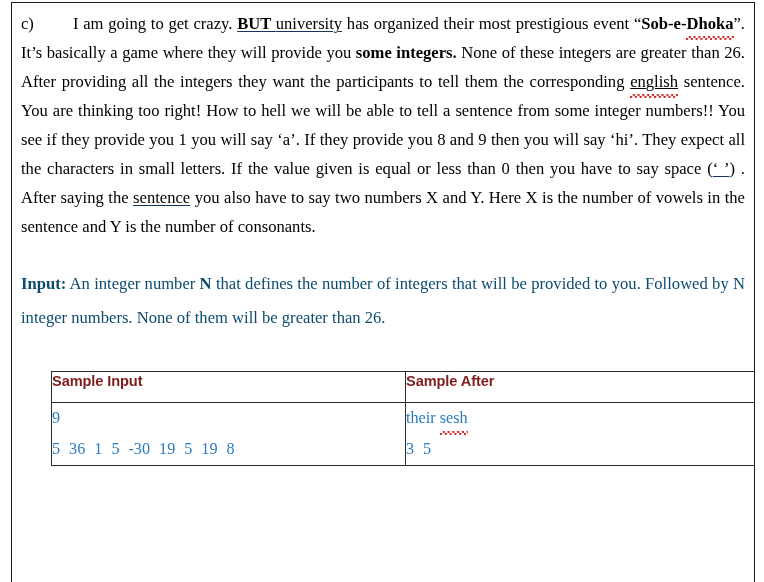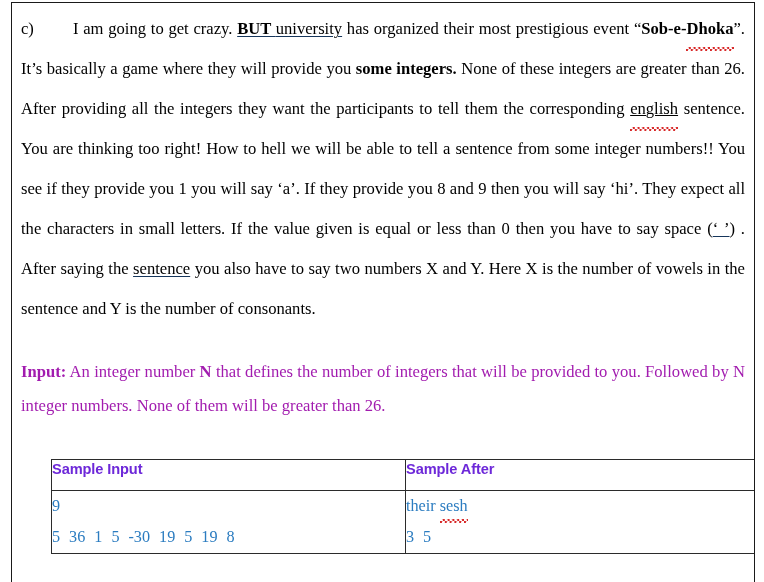--- a/index.html
+++ b/index.html
@@ -25,21 +25,21 @@
     background: #ffffff;
     overflow: hidden;
   }
 
   .content {
     padding: 6px 9px 0 9px;
   }
 
   .para {
     font-size: 16.6px;
-    line-height: 40px;
+    line-height: 29px;
     color: #000000;
     text-align: justify;
     text-justify: inter-word;
     margin: 0;
   }
 
   .first-para {
     text-indent: 0;
   }
 
@@ -81,21 +81,21 @@
     text-underline-offset: 1px;
     text-decoration-thickness: 1px;
   }
 
   .spacer-sm { height: 26px; }
   .spacer-md { height: 30px; }
 
   .io-line {
     font-size: 16.6px;
     line-height: 33.6px;
-    color: #a21caf;
+    color: #0c4a6e;
     text-align: justify;
     margin: 0;
   }
 
   table.sample {
     border-collapse: collapse;
     width: 706px;
     margin-left: 30px;
     margin-top: 7px;
     table-layout: fixed;
@@ -109,21 +109,21 @@
   .col-b { width: 353px; }
 
   .th-cell {
     height: 30px;
     padding: 3px 0 0 9px;
   }
   .th-text {
     font-family: "Liberation Sans", "DejaVu Sans", sans-serif;
     font-weight: bold;
     font-size: 14.6px;
-    color: #6d28d9;
+    color: #7f1d1d;
     letter-spacing: -0.1px;
   }
 
   .td-cell {
     padding: 2px 0 6px 9px;
     height: 62px;
   }
   .td-text {
     font-family: "Liberation Serif", "DejaVu Serif", serif;
     font-size: 16.2px;

